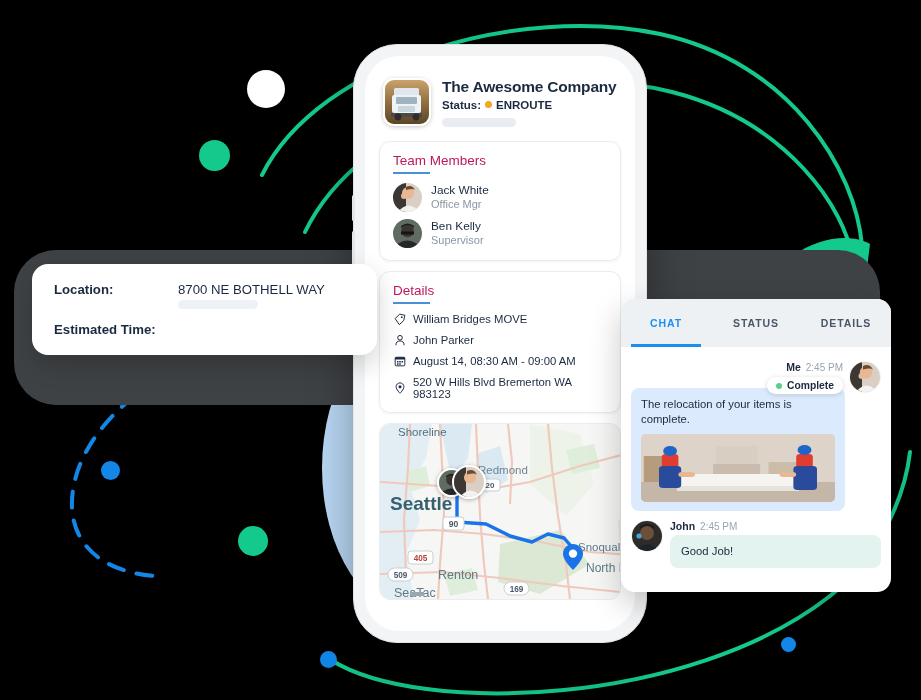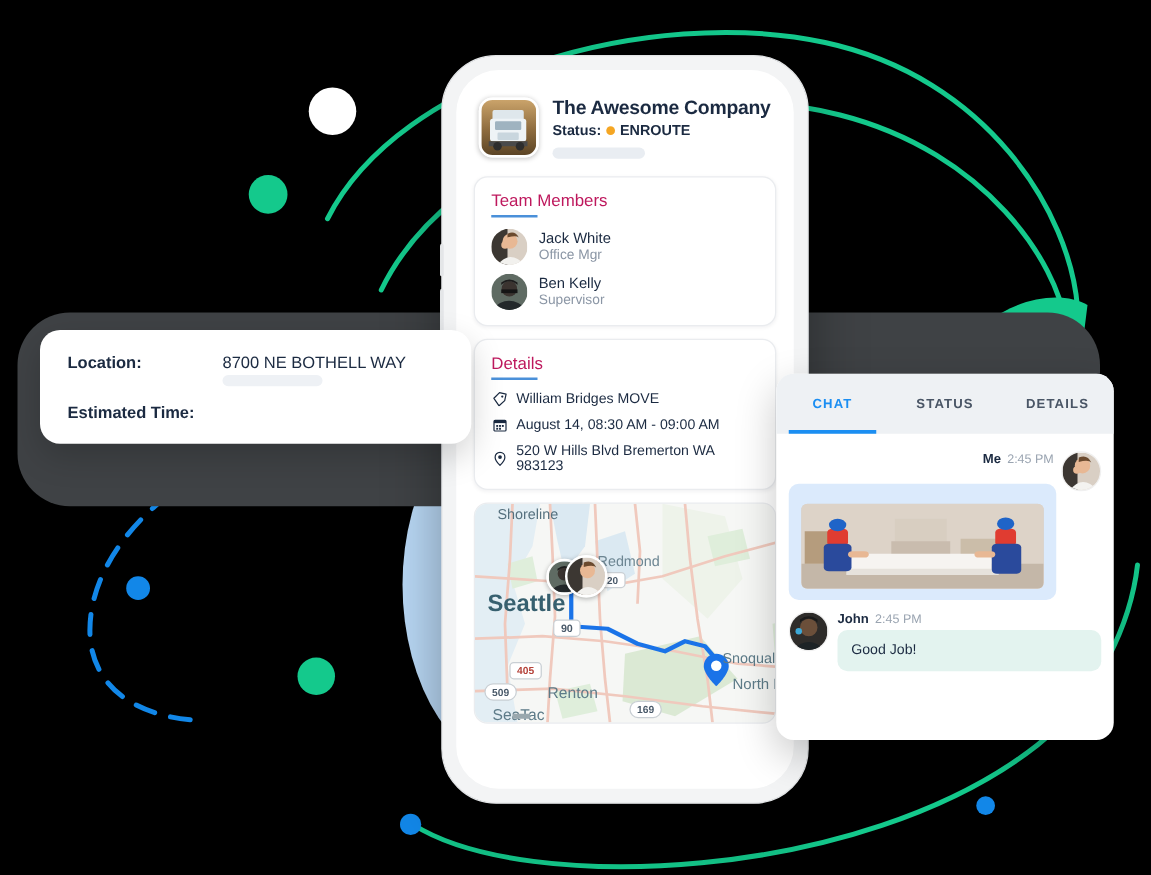--- a/index.html
+++ b/index.html
@@ -223,20 +223,29 @@
           <div class="det-row">
             <span class="det-ic">
               <svg width="12" height="12" viewBox="0 0 16 16">
                   <path d="M1.5 7.5 L7.5 1.5 L14.5 3 L13 10 L7 15.5 Z" fill="none" stroke="#1b2a41" stroke-width="1.3" stroke-linejoin="round"></path>
                   <circle cx="10.4" cy="5.6" r="1.2" fill="#1b2a41"></circle>
                 </svg>
             </span>
             <span class="txt">William Bridges MOVE</span>
           </div>
 
+          <div class="det-row">
+            <span class="det-ic">
+              <svg width="12" height="12" viewBox="0 0 16 16">
+                  <circle cx="8" cy="5" r="3.1" fill="none" stroke="#1b2a41" stroke-width="1.3"></circle>
+                  <path d="M2.5 14.5 C2.5 10.6 5 9.3 8 9.3 C11 9.3 13.5 10.6 13.5 14.5" fill="none" stroke="#1b2a41" stroke-width="1.3" stroke-linecap="round"></path>
+                </svg>
+            </span>
+            <span class="txt">John Parker</span>
+          </div>
 
           <div class="det-row">
             <span class="det-ic">
               <svg width="12" height="12" viewBox="0 0 16 16">
                   <rect x="1.6" y="3" width="12.8" height="11.4" rx="1.2" fill="none" stroke="#1b2a41" stroke-width="1.3"></rect>
                   <rect x="1.6" y="3" width="12.8" height="3" fill="#1b2a41"></rect>
                   <rect x="4" y="8" width="2" height="2" fill="#1b2a41"></rect>
                   <rect x="7" y="8" width="2" height="2" fill="#1b2a41"></rect>
                   <rect x="10" y="8" width="2" height="2" fill="#1b2a41"></rect>
                   <rect x="4" y="11" width="2" height="2" fill="#1b2a41"></rect>
@@ -360,34 +369,41 @@
 
     <div class="chat-body">
 
       <div>
         <div style="display:flex;align-items:flex-start;gap:6px;">
           <div style="flex:1;min-width:0;">
             <div class="meta">
               <span class="meta-name txt">Me</span>
               <span class="meta-time txt">2:45 PM</span>
             </div>
+            <div style="display:flex;justify-content:flex-end;margin-top:4px;position:relative;z-index:2;">
+              <span class="chip">
+                <span class="chip-dot"></span>
+                <span class="txt">Complete</span>
+              </span>
+            </div>
           </div>
           <div class="av-sm">
             <svg width="30" height="30" viewBox="0 0 30 30">
               <rect width="30" height="30" fill="#d9cfc4"></rect>
               <rect x="0" y="0" width="12" height="30" fill="#3c3732"></rect>
               <circle cx="16" cy="10.5" r="6.2" fill="#e8b894"></circle>
               <path d="M13 4 Q20 1 23 8 Q21 5.5 13 7.5 Z" fill="#6b4a2e"></path>
               <path d="M6 30 Q16 17 28 30 Z" fill="#f4f3f0"></path>
               <circle cx="11.5" cy="14" r="3" fill="#e8b894"></circle>
             </svg>
           </div>
         </div>
 
         <div class="bub-me" style="margin-right:36px;">
+          <div class="bub-txt txt">The relocation of your items is complete.</div>
           <div class="bub-img">
             <svg width="100%" height="68" viewBox="0 0 140 68" preserveAspectRatio="none">
               <rect width="140" height="68" fill="#ddd3c8"></rect>
               <rect x="0" y="48" width="140" height="20" fill="#c4b7a8"></rect>
               <rect x="54" y="12" width="30" height="22" fill="#d8cec1"></rect>
               <rect x="52" y="30" width="34" height="16" fill="#c9bcae"></rect>
               <rect x="92" y="28" width="22" height="16" fill="#cbbda9"></rect>
               <rect x="2" y="22" width="16" height="26" fill="#b59c7d"></rect>
               <rect x="28" y="40" width="82" height="16" rx="3" fill="#f6f4f1"></rect>
               <rect x="26" y="52" width="88" height="5" fill="#e6e2dc"></rect>

